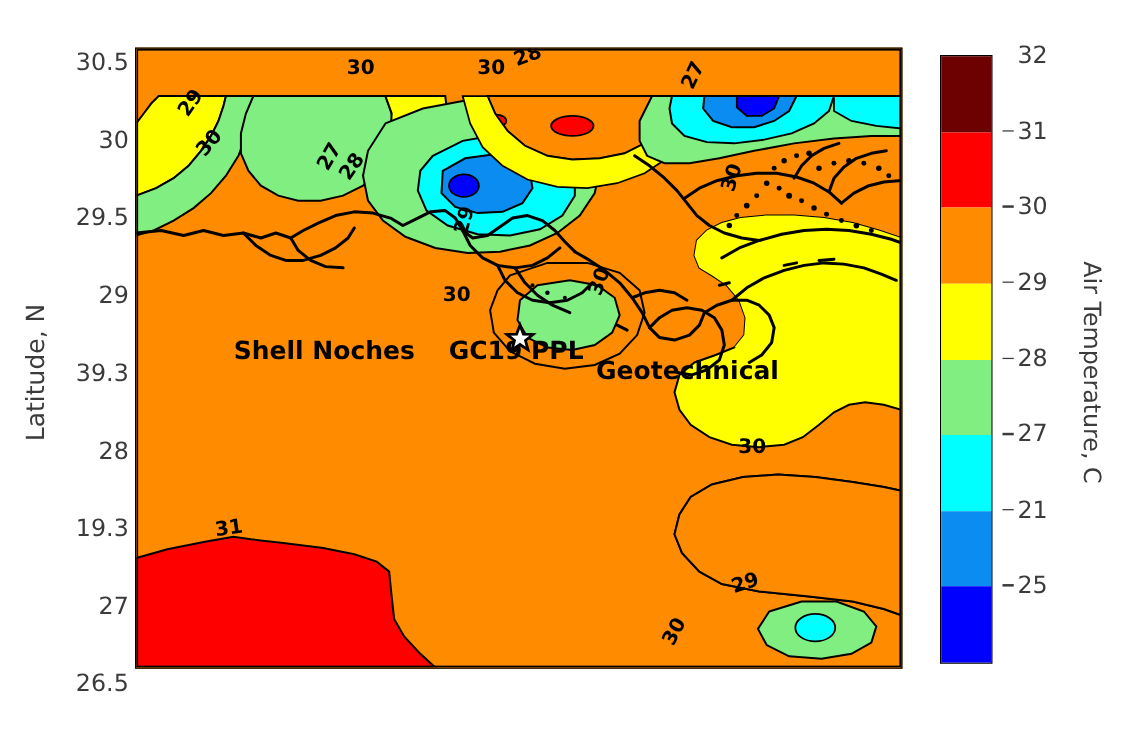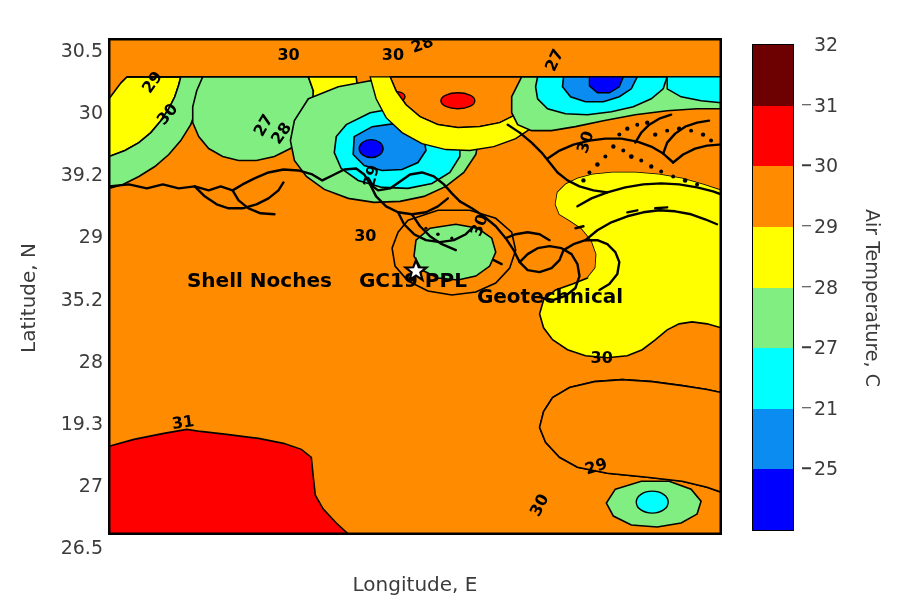--- a/index.html
+++ b/index.html
@@ -265,31 +265,30 @@
         <div class="stn" style="left: 441px; top: 241.045px; margin-top: 16px;">Geotechnical</div>
         <svg width="30" height="30" viewBox="0 0 30 30" style="position: absolute; left: 292px; top: 217.347px;">
           <path d="M15.00,4.00 L17.70,11.28 L25.46,11.60 L19.37,16.42 L21.47,23.90 L15.00,19.60 L8.53,23.90 L10.63,16.42 L4.54,11.60 L12.30,11.28 Z" fill="#ffffff" stroke="#000000" stroke-width="2.2" stroke-linejoin="miter"></path>
         </svg>
       </div>
   </div>
 
   <div id="yticks">
       <div class="ytick" style="top: 38px;">30.5</div>
       <div class="ytick" style="top: 100.125px;">30</div>
-      <div class="ytick" style="top: 162.25px;">39.2</div>
+      <div class="ytick" style="top: 162.25px;">29.5</div>
       <div class="ytick" style="top: 224.375px;">29</div>
-      <div class="ytick" style="top: 286.5px;">35.2</div>
+      <div class="ytick" style="top: 286.5px;">39.3</div>
       <div class="ytick" style="top: 348.625px;">28</div>
       <div class="ytick" style="top: 410.75px;">19.3</div>
       <div class="ytick" style="top: 472.875px;">27</div>
       <div class="ytick" style="top: 535px;">26.5</div>
     </div>
 
   <div id="ylabel">Latitude, N</div>
-  <div id="xlabel">Longitude, E</div>
 
   <div id="cbar">
       <div class="cband" style="height: 60.625px; background: rgb(109, 0, 0);"></div>
       <div class="cband" style="height: 60.625px; background: rgb(255, 0, 0);"></div>
       <div class="cband" style="height: 60.625px; background: rgb(255, 140, 0);"></div>
       <div class="cband" style="height: 60.625px; background: rgb(255, 255, 0);"></div>
       <div class="cband" style="height: 60.625px; background: rgb(128, 238, 128);"></div>
       <div class="cband" style="height: 60.625px; background: rgb(0, 255, 255);"></div>
       <div class="cband" style="height: 60.625px; background: rgb(10, 140, 240);"></div>
       <div class="cband" style="height: 60.625px; background: rgb(0, 0, 255);"></div>

